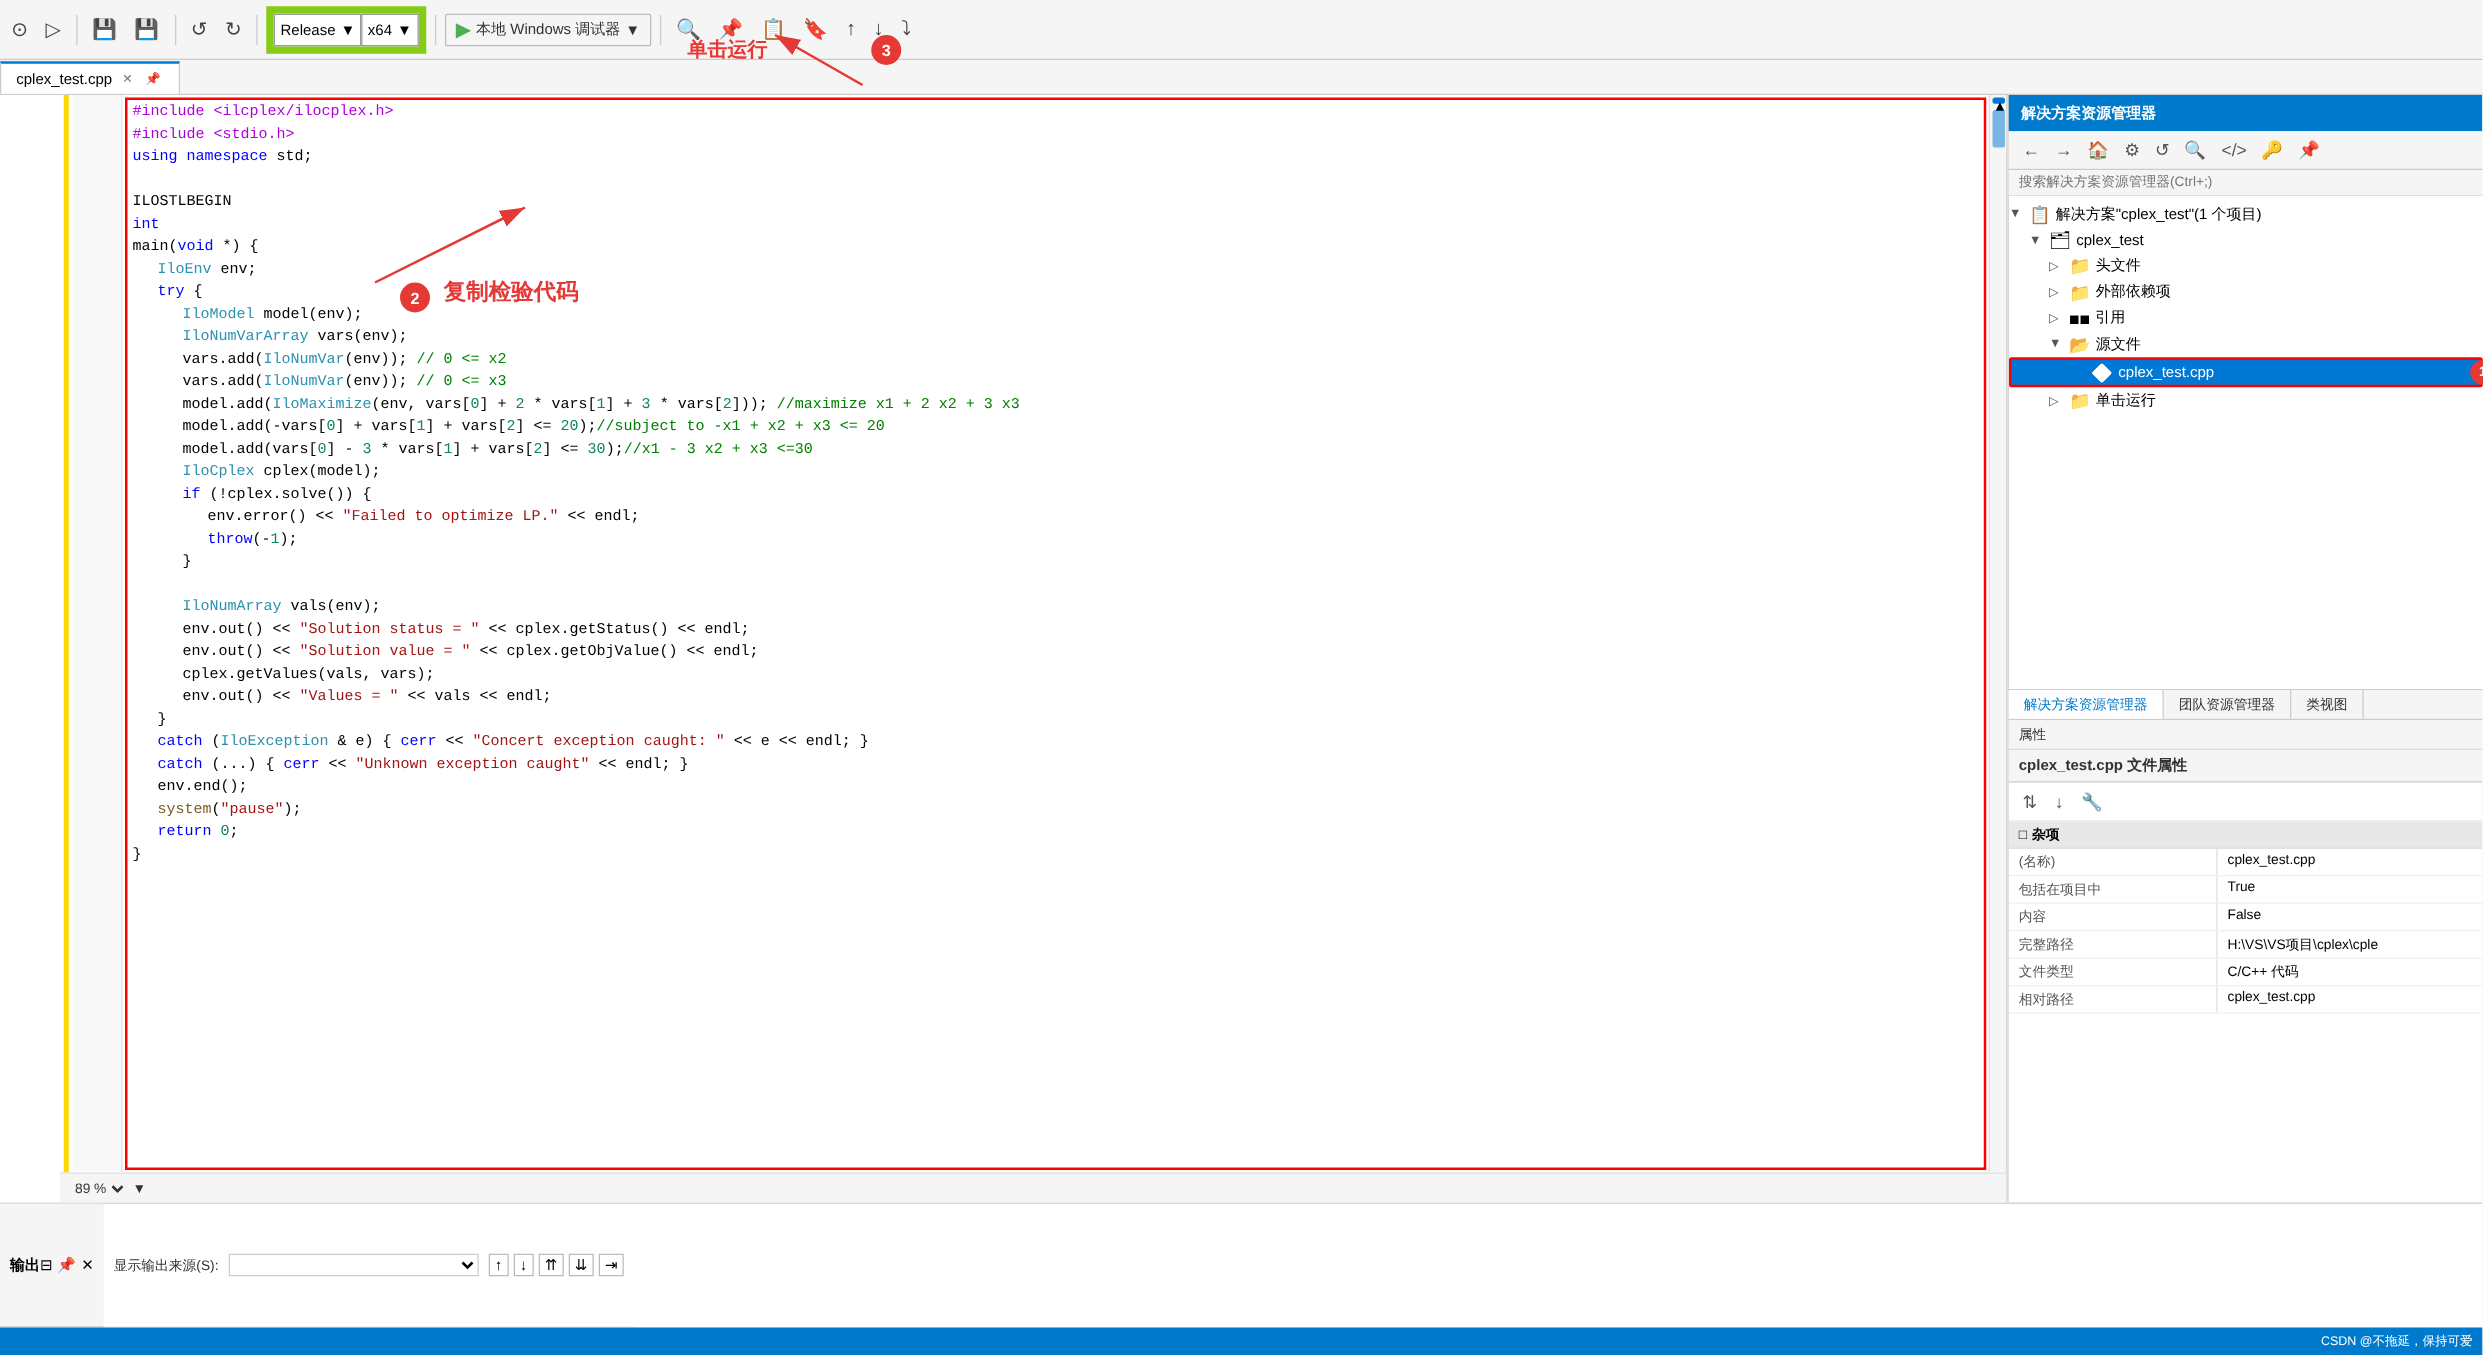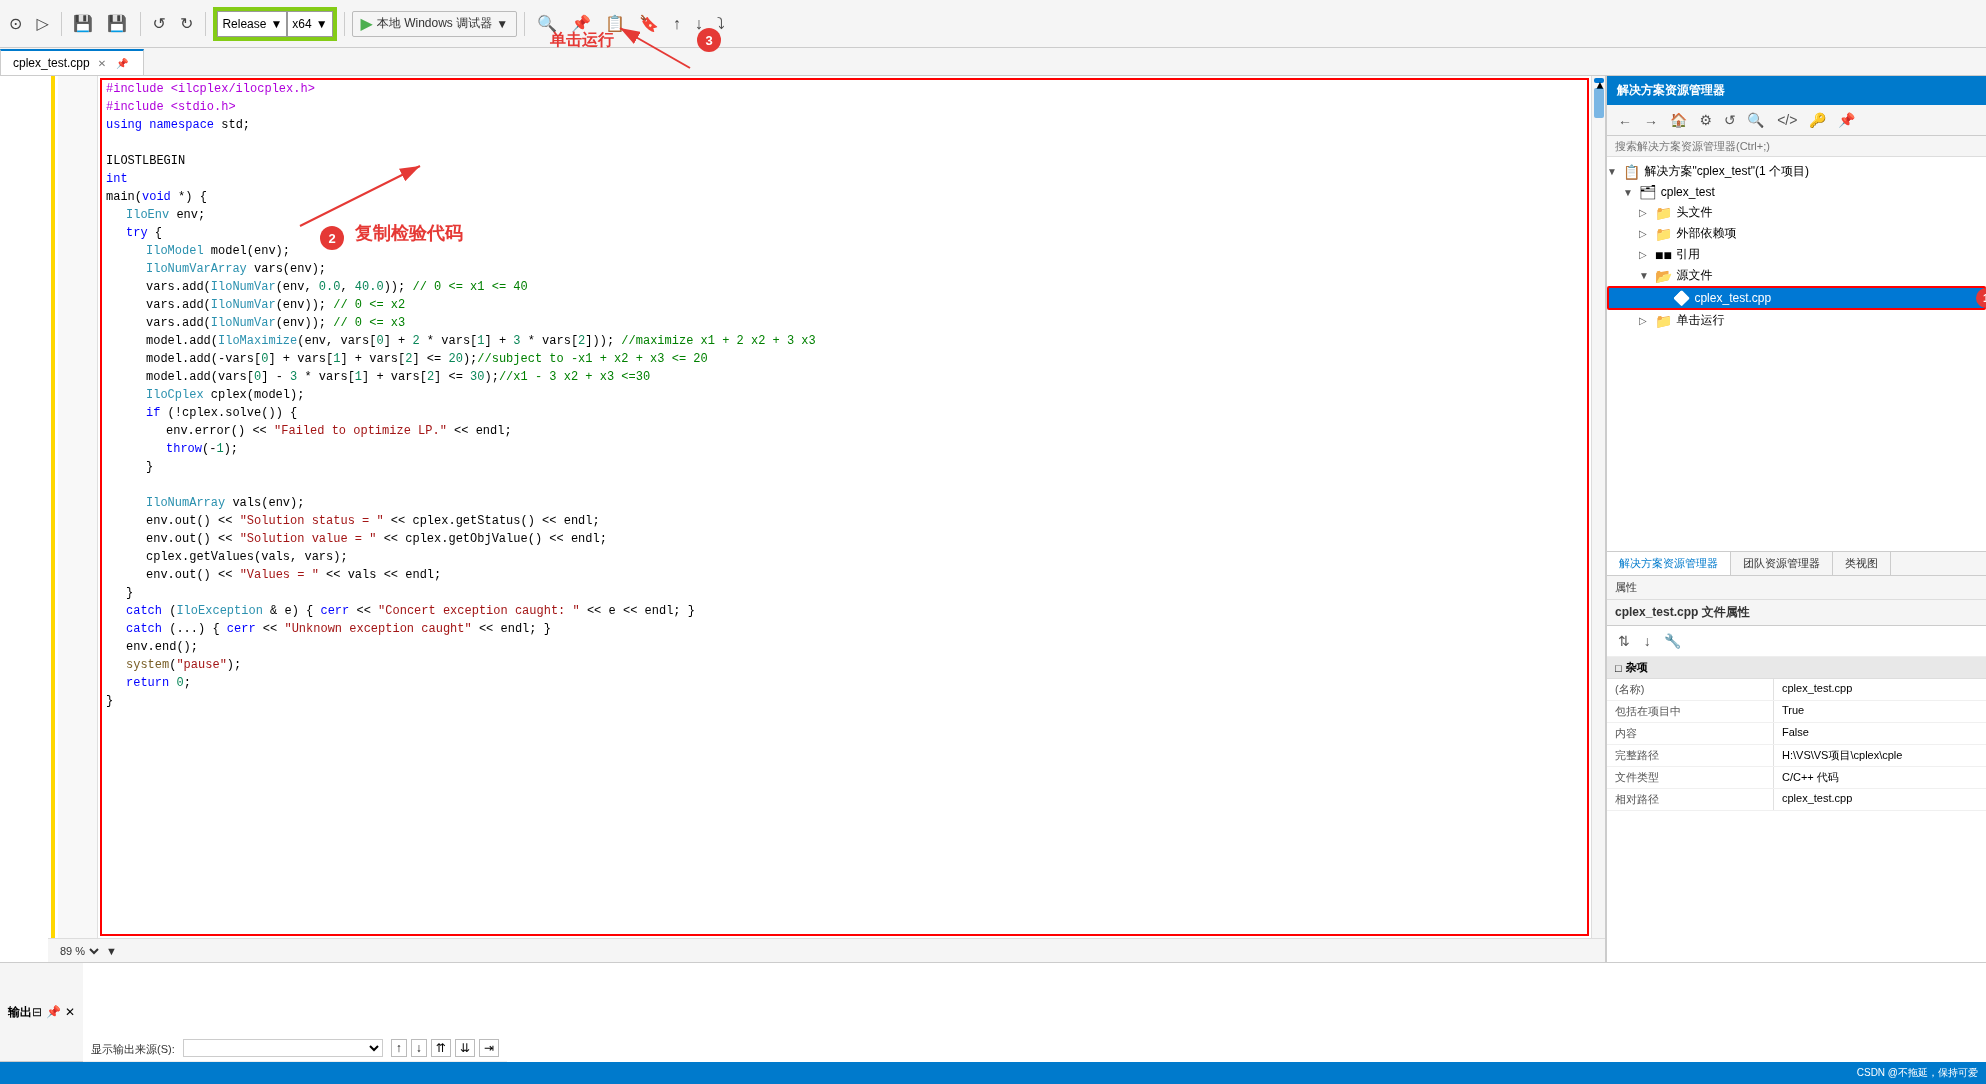--- a/index.html
+++ b/index.html
@@ -367,21 +367,21 @@
       padding: 4px 8px;
       font-size: 12px;
       font-weight: bold;
       display: flex;
       align-items: center;
       justify-content: space-between;
     }
     .output-toolbar {
       padding: 4px 8px;
       display: flex;
-      align-items: flex-end;
+      align-items: center;
       gap: 8px;
       font-size: 11px;
       border-bottom: 1px solid #eee;
     }
     .output-source-label { color: #333; }
     .output-source-select {
       border: 1px solid #ccc;
       padding: 1px 4px;
       font-size: 11px;
       min-width: 200px;
@@ -432,21 +432,21 @@
   <button class="toolbar-btn">⊙</button>
   <button class="toolbar-btn">▷</button>
   <div class="toolbar-separator"></div>
   <button class="toolbar-btn">💾</button>
   <button class="toolbar-btn">💾</button>
   <div class="toolbar-separator"></div>
   <button class="toolbar-btn">↺</button>
   <button class="toolbar-btn">↻</button>
   <div class="toolbar-separator"></div>
 
-  <div style="border: 4px solid #84cc16; display: flex; gap: 0;">
+  <div style="border: 6px solid #84cc16; display: flex; gap: 0;">
     <div class="toolbar-dropdown">
       <span>Release</span>
       <span>▼</span>
     </div>
     <div class="toolbar-dropdown" style="border-left: 1px solid #999;">
       <span>x64</span>
       <span>▼</span>
     </div>
   </div>
 
@@ -551,21 +551,20 @@
           <div class="code-line"><span class="pp">#include &lt;stdio.h&gt;</span></div>
           <div class="code-line"><span class="kw">using</span> <span class="kw">namespace</span> <span class="normal"> std;</span></div>
           <div class="code-line">&nbsp;</div>
           <div class="code-line"><span class="normal">ILOSTLBEGIN</span></div>
           <div class="code-line"><span class="kw">int</span></div>
           <div class="code-line"><span class="normal">main(</span><span class="kw">void</span><span class="normal"> *) {</span></div>
           <div class="code-line indent1"><span class="kw2">IloEnv</span><span class="normal"> env;</span></div>
           <div class="code-line indent1"><span class="kw">try</span><span class="normal"> {</span></div>
           <div class="code-line indent2"><span class="kw2">IloModel</span><span class="normal"> model(env);</span></div>
           <div class="code-line indent2"><span class="kw2">IloNumVarArray</span><span class="normal"> vars(env);</span></div>
-          <div class="code-line indent2"><span class="normal">vars.add(</span><span class="kw2">IloNumVar</span><span class="normal">(env, </span><span class="num">0.0</span><span class="normal">, </span><span class="num">40.0</span><span class="normal">));  </span><span class="cm">// 0 &lt;= x1 &lt;= 40</span></div>
           <div class="code-line indent2"><span class="normal">vars.add(</span><span class="kw2">IloNumVar</span><span class="normal">(env));  </span><span class="cm">// 0 &lt;= x2</span></div>
           <div class="code-line indent2"><span class="normal">vars.add(</span><span class="kw2">IloNumVar</span><span class="normal">(env));  </span><span class="cm">// 0 &lt;= x3</span></div>
           <div class="code-line indent2"><span class="normal">model.add(</span><span class="kw2">IloMaximize</span><span class="normal">(env, vars[</span><span class="num">0</span><span class="normal">] + </span><span class="num">2</span><span class="normal"> * vars[</span><span class="num">1</span><span class="normal">] + </span><span class="num">3</span><span class="normal"> * vars[</span><span class="num">2</span><span class="normal">])); </span><span class="cm">//maximize x1 + 2 x2 + 3 x3</span></div>
           <div class="code-line indent2"><span class="normal">model.add(-vars[</span><span class="num">0</span><span class="normal">] + vars[</span><span class="num">1</span><span class="normal">] + vars[</span><span class="num">2</span><span class="normal">] &lt;= </span><span class="num">20</span><span class="normal">);</span><span class="cm">//subject to -x1 + x2 + x3 &lt;= 20</span></div>
           <div class="code-line indent2"><span class="normal">model.add(vars[</span><span class="num">0</span><span class="normal">] - </span><span class="num">3</span><span class="normal"> * vars[</span><span class="num">1</span><span class="normal">] + vars[</span><span class="num">2</span><span class="normal">] &lt;= </span><span class="num">30</span><span class="normal">);</span><span class="cm">//x1 - 3 x2 + x3 &lt;=30</span></div>
           <div class="code-line indent2"><span class="kw2">IloCplex</span><span class="normal"> cplex(model);</span></div>
           <div class="code-line indent2"><span class="kw">if</span><span class="normal"> (!cplex.solve()) {</span></div>
           <div class="code-line indent3"><span class="normal">env.error() &lt;&lt; </span><span class="str">"Failed to optimize LP."</span><span class="normal"> &lt;&lt; endl;</span></div>
           <div class="code-line indent3"><span class="kw">throw</span><span class="normal">(-</span><span class="num">1</span><span class="normal">);</span></div>
           <div class="code-line indent2"><span class="normal">}</span></div>

